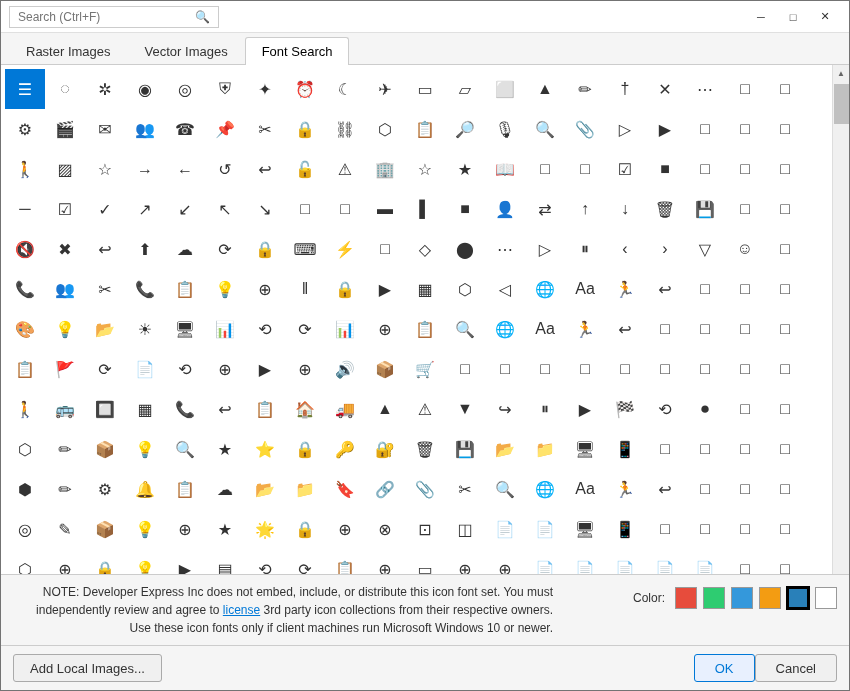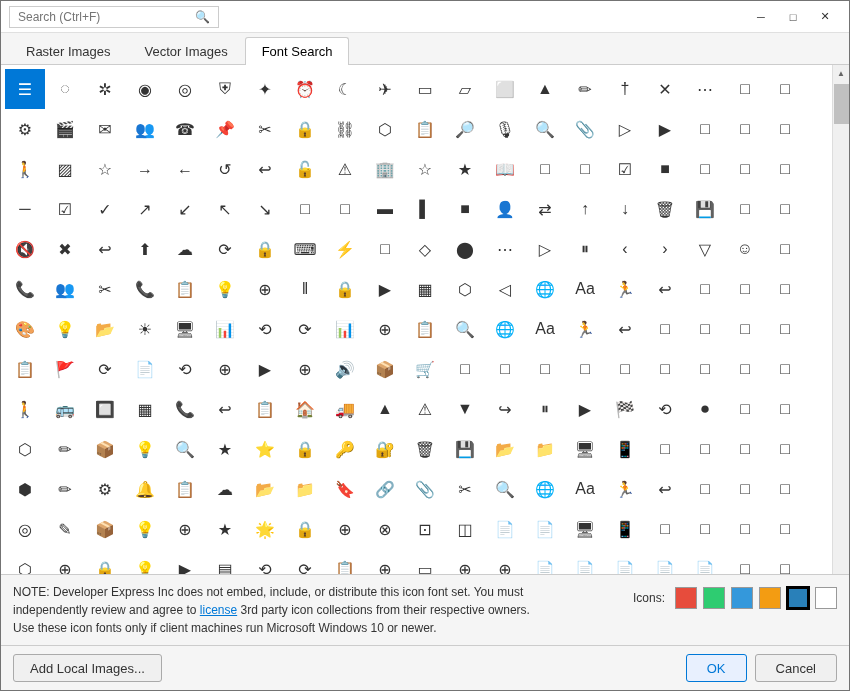--- a/index.html
+++ b/index.html
@@ -150,20 +150,21 @@
     .bottom-bar {
       border-top: 1px solid #ccc;
       padding: 8px 12px;
       background: #f5f5f5;
       min-height: 70px;
     }
     .bottom-content {
       display: flex;
       justify-content: space-between;
       align-items: flex-start;
+      text-align: right;
     }
     .note-text {
       flex: 1;
       font-size: 12px;
       color: #333;
       line-height: 1.5;
       max-width: 540px;
     }
     .note-text a {
       color: #0078d7;
@@ -194,21 +195,21 @@
       border-top: 1px solid #ccc;
       padding: 8px 12px;
       background: #f5f5f5;
       display: flex;
       justify-content: space-between;
       align-items: center;
     }
     .footer-left { }
     .footer-right {
       display: flex;
-      gap: 8px;
+      gap: 0;
     }
     .btn {
       padding: 4px 20px;
       font-size: 13px;
       cursor: pointer;
       border: 1px solid #aaa;
       background: #f0f0f0;
       border-radius: 3px;
       color: #333;
       height: 28px;
@@ -526,21 +527,21 @@
   </div>
 
   <div class="bottom-bar">
     <div class="bottom-content">
       <div class="note-text">
         <span>NOTE: Developer Express Inc does not embed, include, or distribute this icon font set. You must
 independently review and agree to </span><a href="#">license</a><span> 3rd party icon collections from their respective owners.
 Use these icon fonts only if client machines run Microsoft Windows 10 or newer.</span>
       </div>
       <div class="color-section">
-        <span class="color-label">Icons:</span>
+        <span class="color-label">Color:</span>
         <div class="color-swatch" style="background:#e74c3c;"></div>
         <div class="color-swatch" style="background:#2ecc71;"></div>
         <div class="color-swatch" style="background:#3498db;"></div>
         <div class="color-swatch" style="background:#f39c12;"></div>
         <div class="color-swatch selected" style="background:#2980b9;"></div>
         <div class="color-swatch" style="background:#ffffff;"></div>
       </div>
     </div>
   </div>
 

